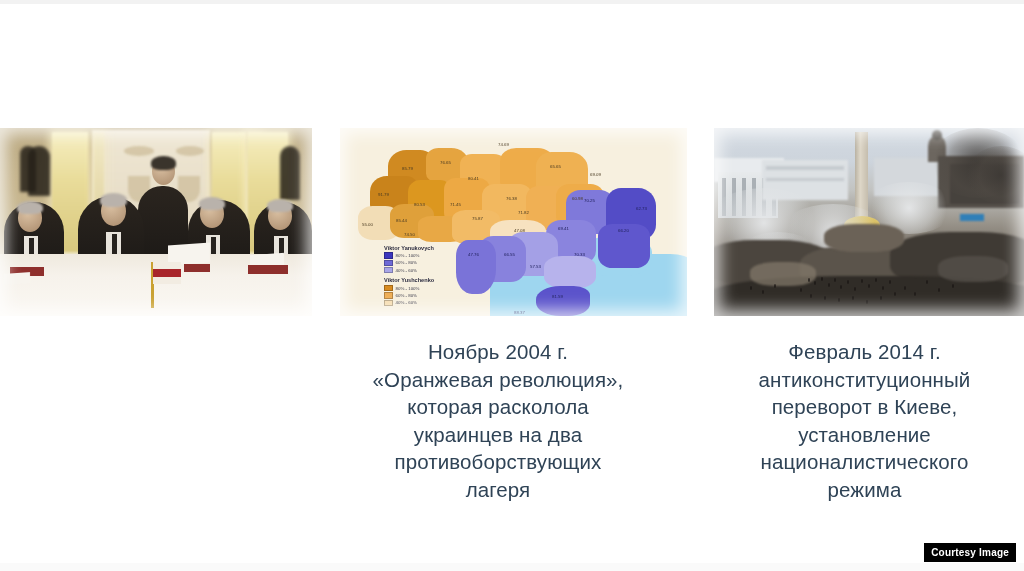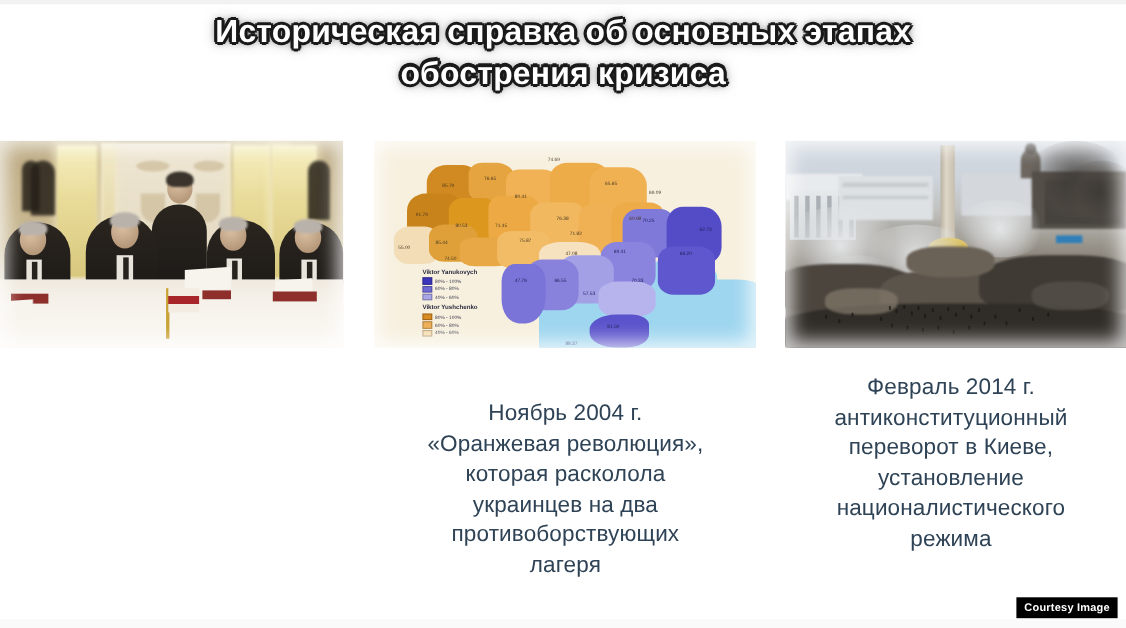--- a/index.html
+++ b/index.html
@@ -346,21 +346,21 @@
     top: 338px;
     text-align: center;
     color: #2f4356;
     font-size: 20.5px;
     line-height: 27.5px;
     font-weight: normal;
     white-space: pre-line;
     letter-spacing: 0.1px;
   }
   .cap-1 { left: 6px;   width: 300px; }
-  .cap-2 { left: 344px; width: 340px; margin-top: 24px; }
+  .cap-2 { left: 328px; width: 340px; }
   .cap-3 { left: 712px; width: 305px; }
 
   
   .courtesy {
     position: absolute;
     right: 8px;
     bottom: 9px;
     background: #000000;
     color: #ffffff;
     font-size: 10px;
@@ -371,22 +371,20 @@
     font-family: "Liberation Sans", sans-serif;
   }
 </style>
 </head>
 <body>
 
 <div class="slide">
 
   <div class="top-strip"></div>
 
-  <div class="title">Историческая справка об основных этапах
-обострения кризиса</div>
 
   <div class="figure fig-1">
     <div class="fig-inner">
       <div class="room"></div>
 
       <div class="wall-panel"></div>
       <div class="wall-deco" style="left:124px;top:18px;width:30px;height:10px;"></div>
       <div class="wall-deco" style="left:176px;top:18px;width:28px;height:10px;"></div>
       <div class="wall-deco" style="left:128px;top:48px;width:22px;height:26px;border-radius:0 0 50% 50%;"></div>
       <div class="wall-deco" style="left:178px;top:48px;width:22px;height:26px;border-radius:0 0 50% 50%;"></div>

